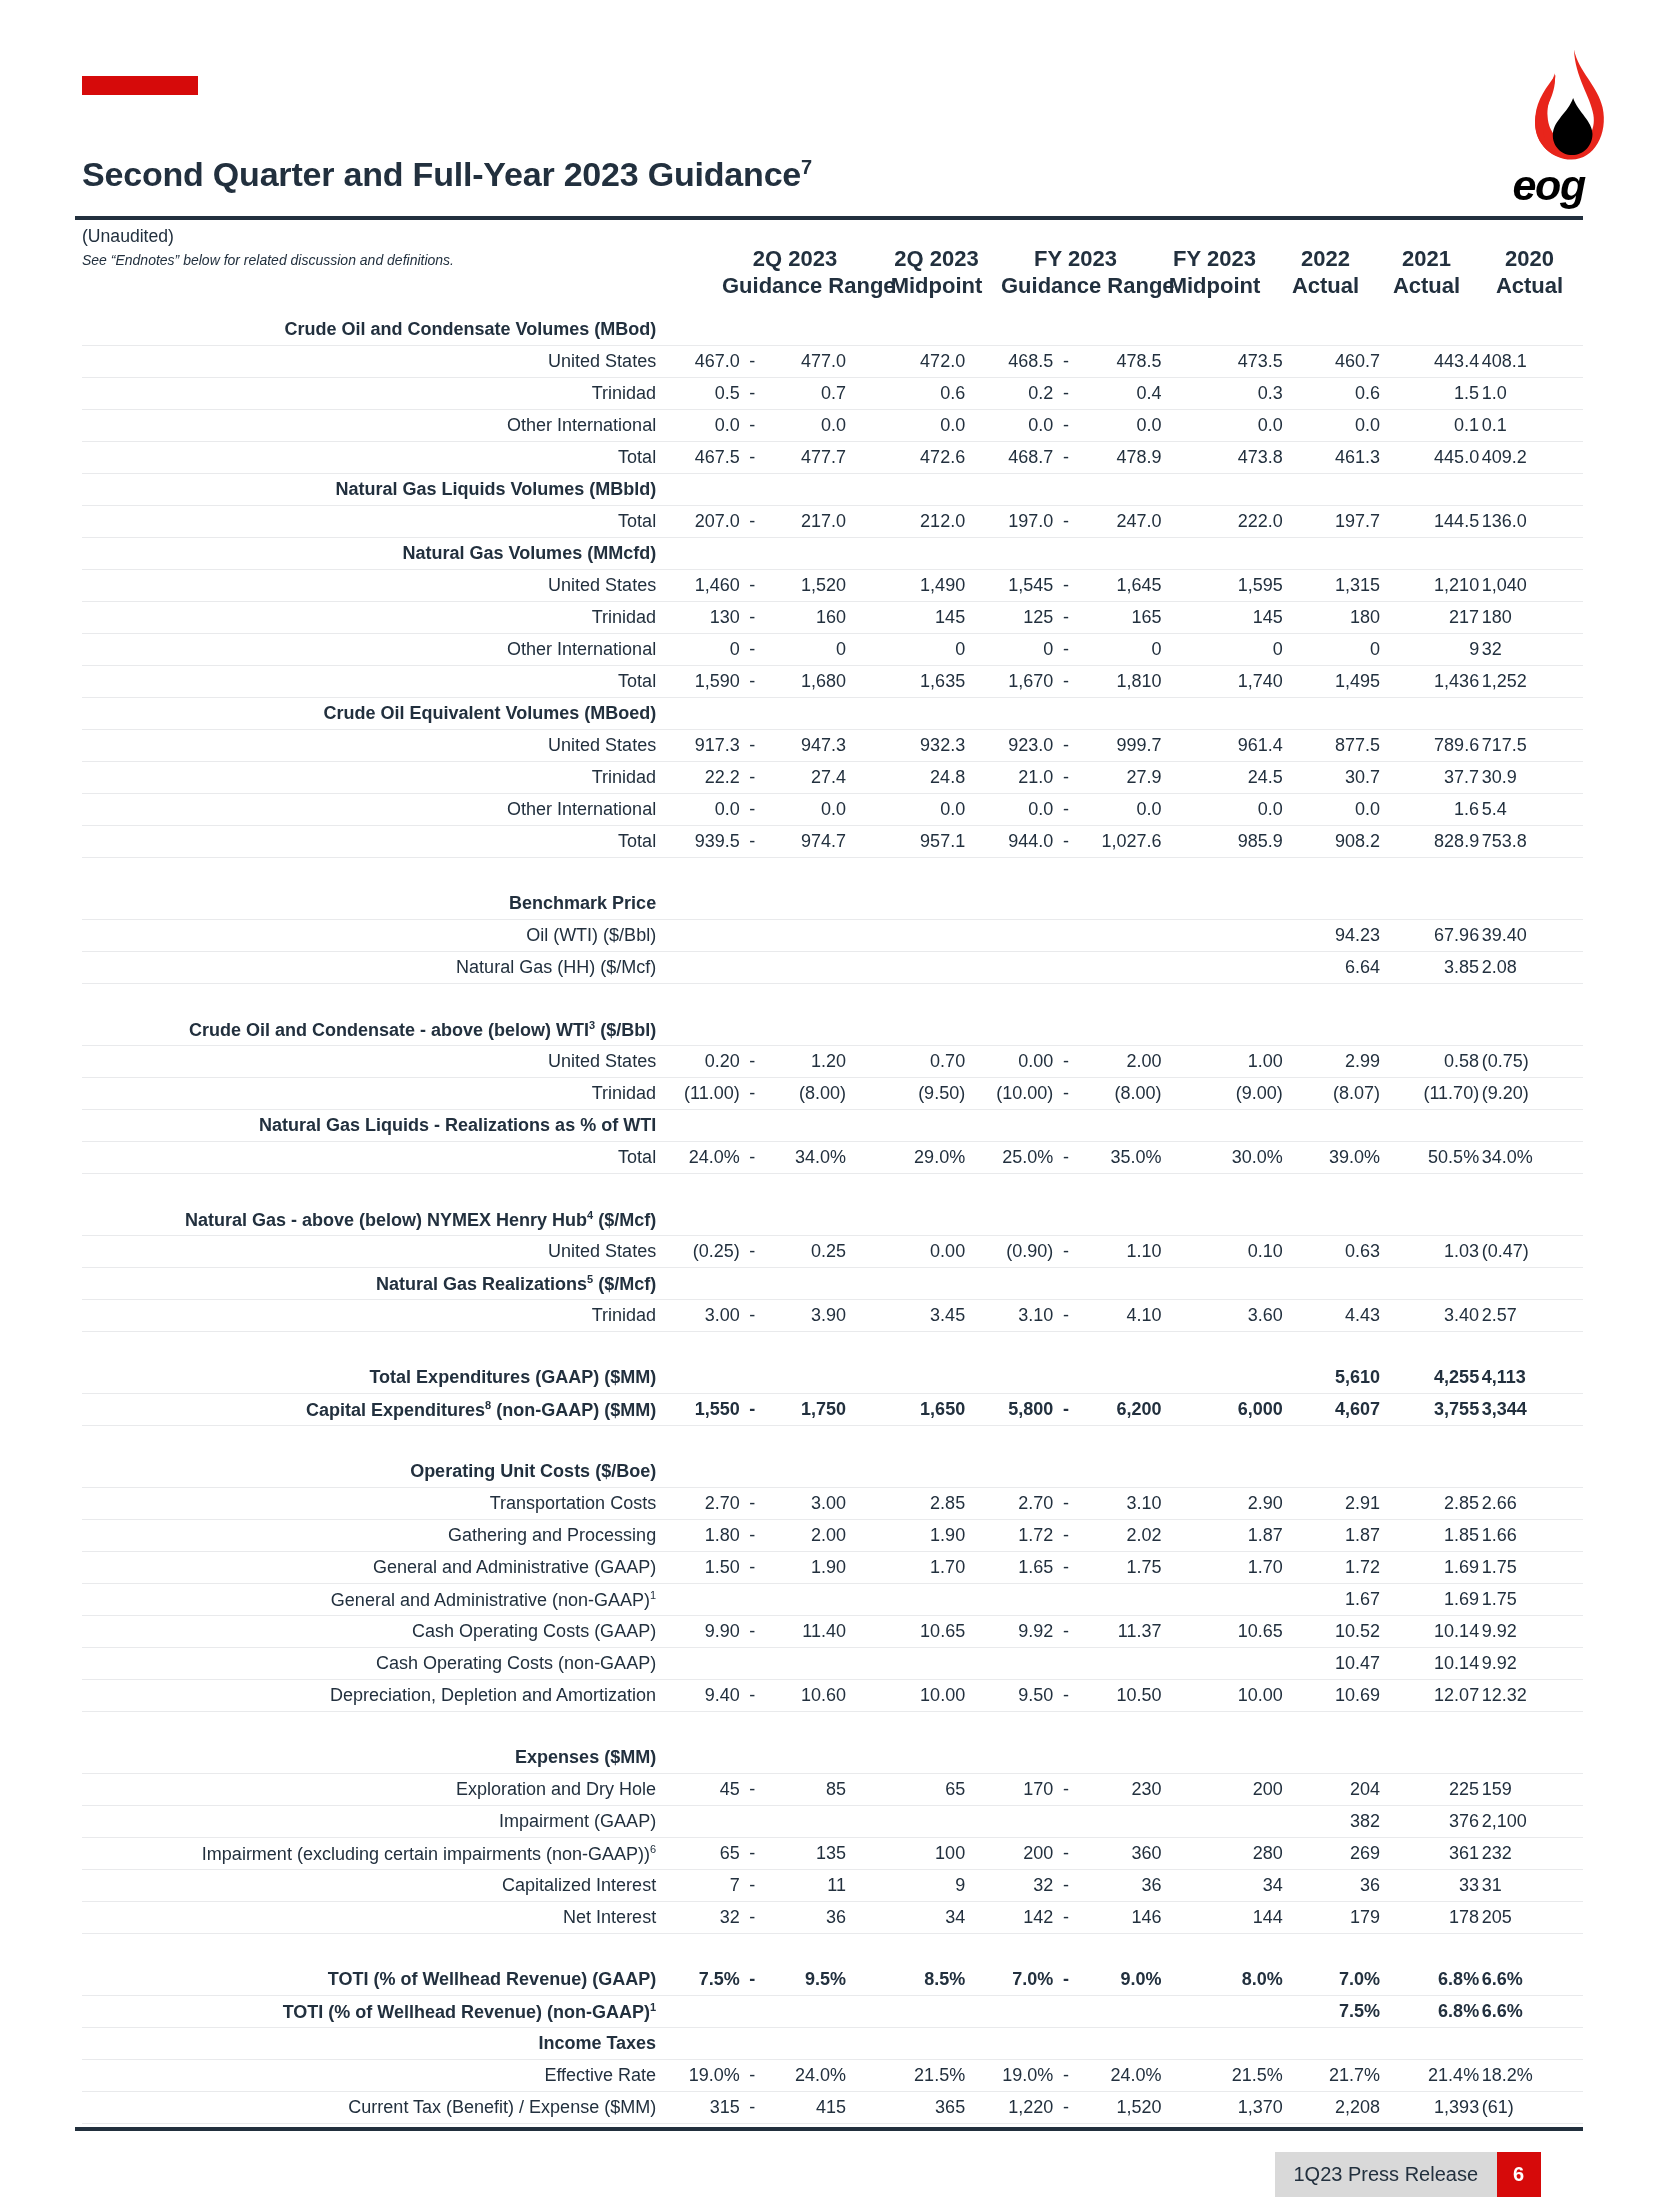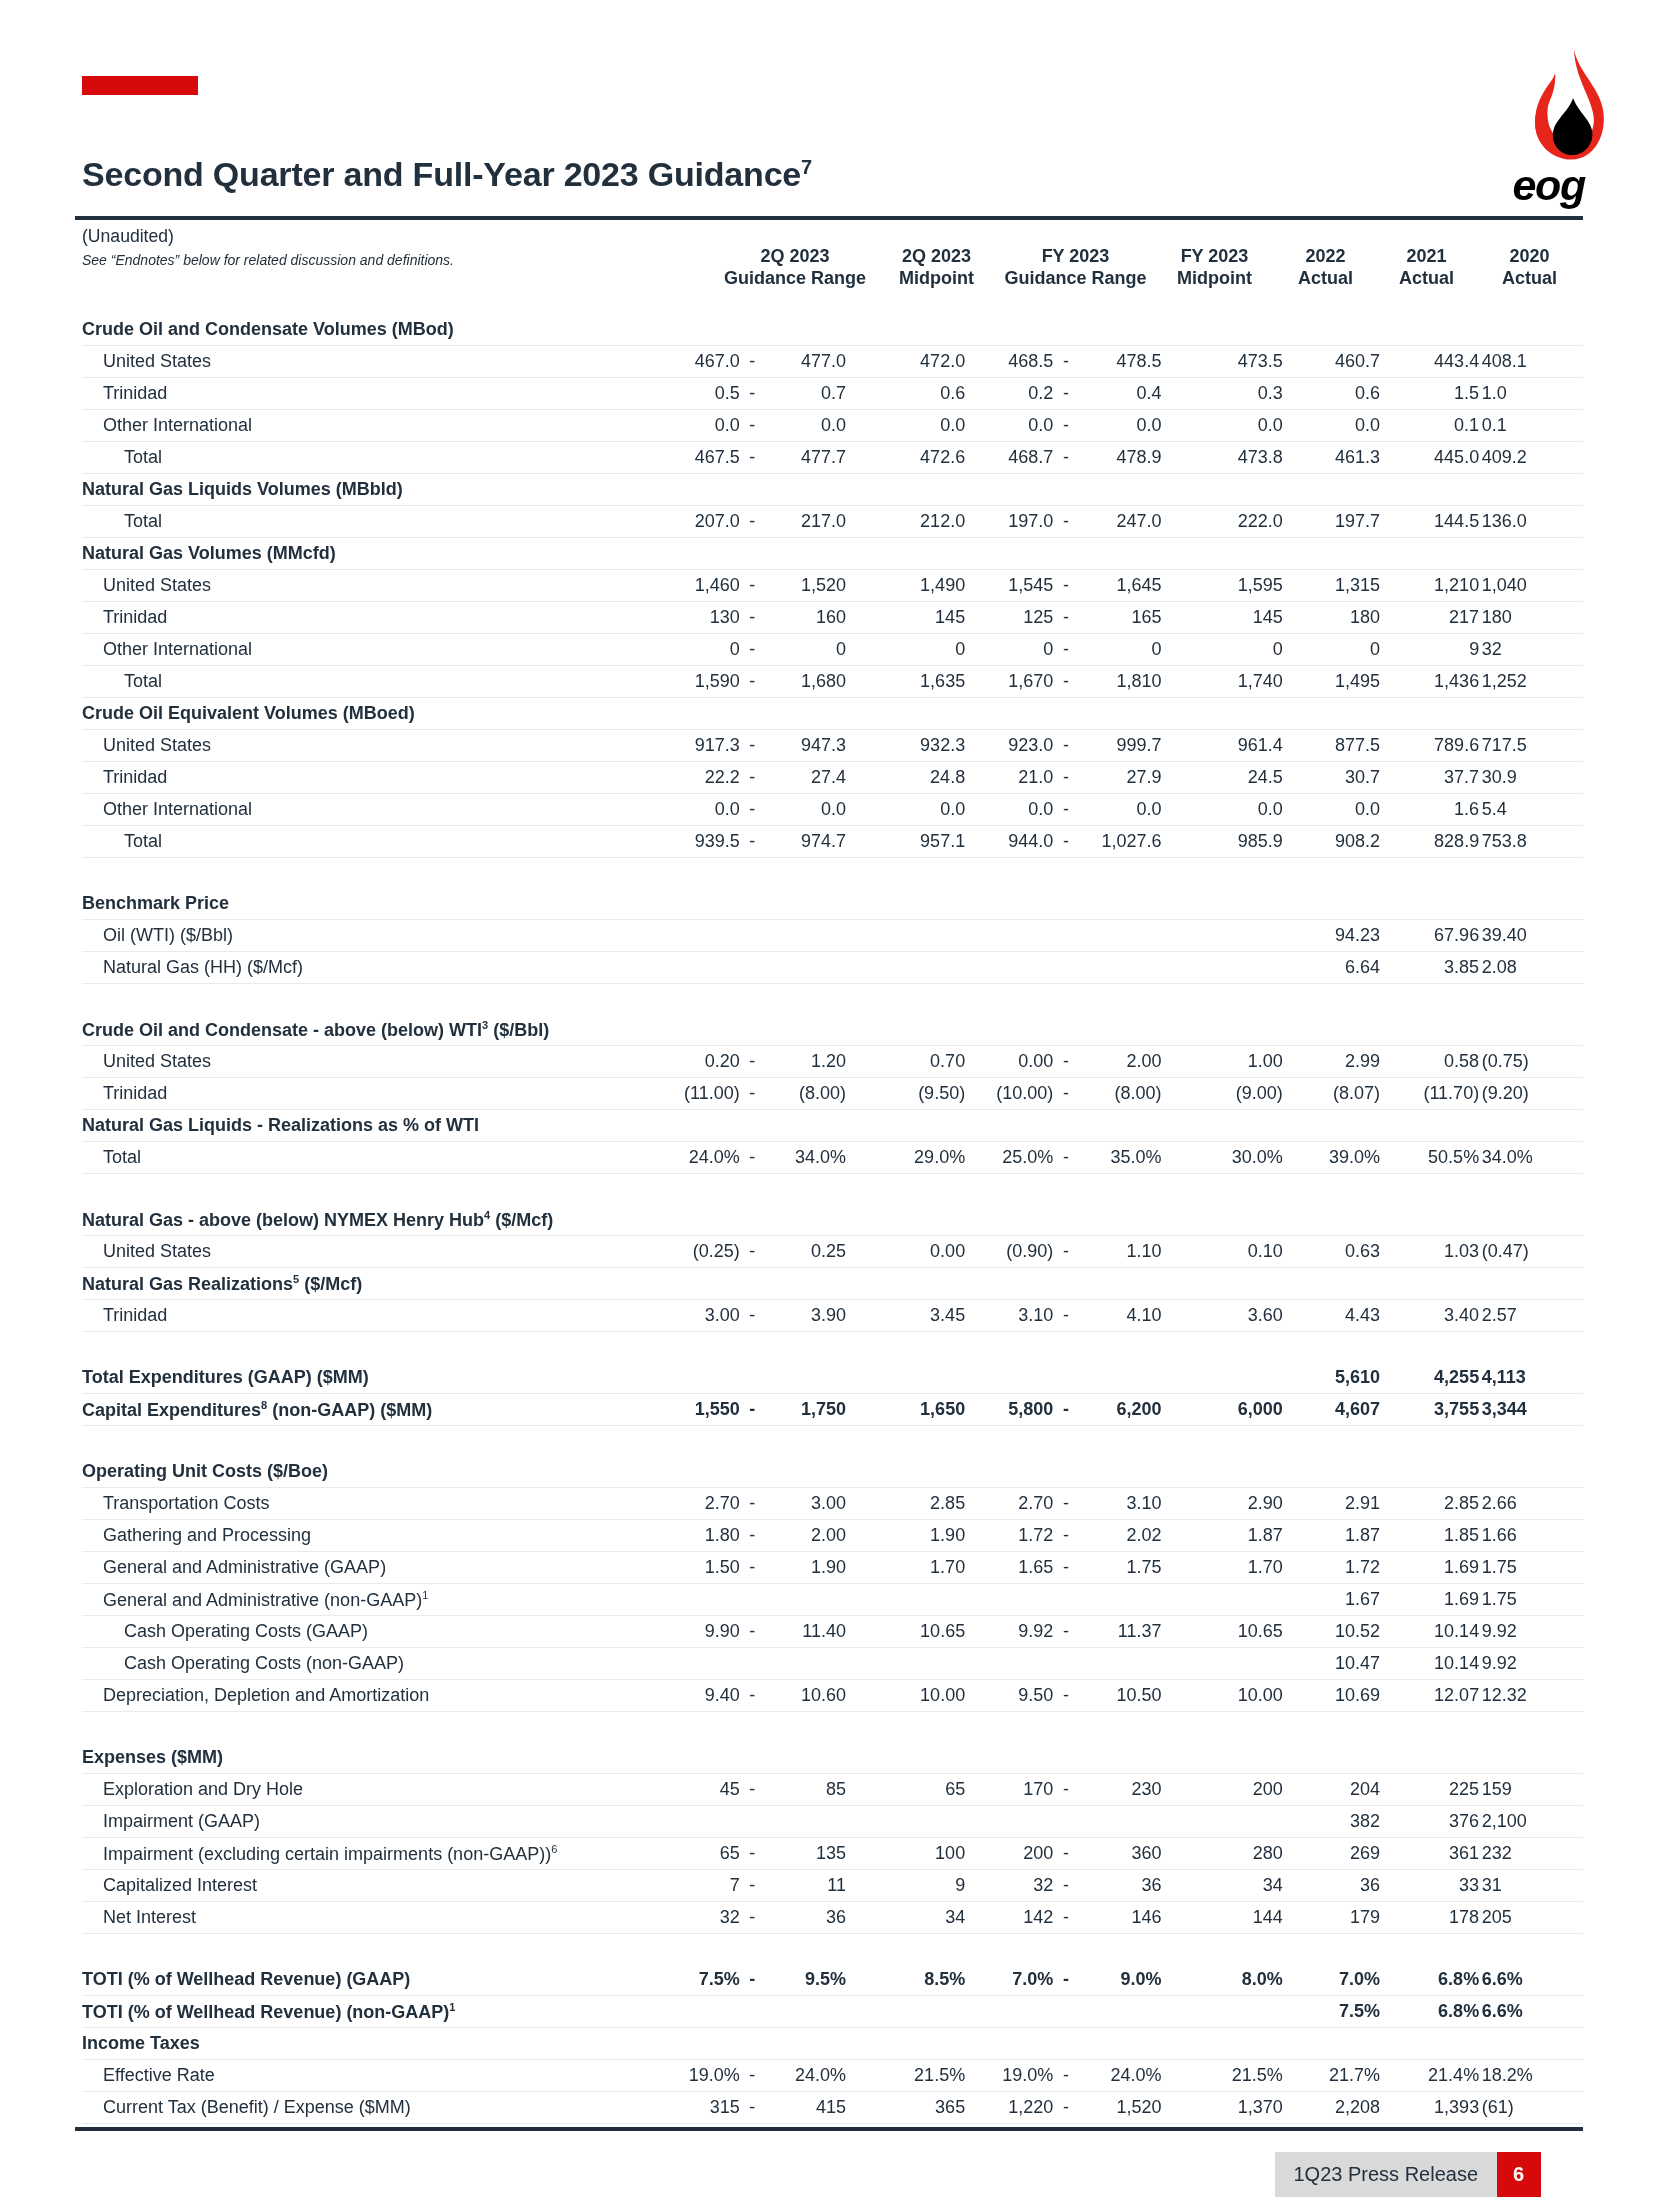--- a/index.html
+++ b/index.html
@@ -101,21 +101,21 @@
     top: 252px;
     font-size: 14px;
     font-style: italic;
     color: #22303e;
     white-space: nowrap;
   }
 
   
   .colhead {
     position: absolute;
-    font-size: 18px;
+    font-size: 22px;
     font-weight: bold;
     color: #22303e;
     text-align: center;
     white-space: nowrap;
     line-height: 1.22;
   }
 
   
   .tbl {
     position: absolute;
@@ -129,21 +129,21 @@
   }
   .tbl td {
     padding: 0;
     height: 31px;
     vertical-align: middle;
     border-bottom: 0.9px solid #e9eaec;
     white-space: nowrap;
   }
   .tbl tr.spacer td { height: 29px; border-bottom: 0.9px solid transparent; }
 
-  td.lbl { text-align: left; }
+  td.lbl { text-align: right; }
   td.lbl.sec   { font-weight: bold; padding-left: 0px; }
   td.lbl.lvl1  { padding-left: 21px; }
   td.lbl.lvl2  { padding-left: 42px; }
   td.lbl.bold  { font-weight: bold; }
 
   td.num   { text-align: right; padding-right: 2.6px; }
   td.dash  { text-align: center; width: 20px; }
   td.numl  { text-align: left; padding-right: 0px; }
 
   sup { font-size: 11px; vertical-align: super; }

